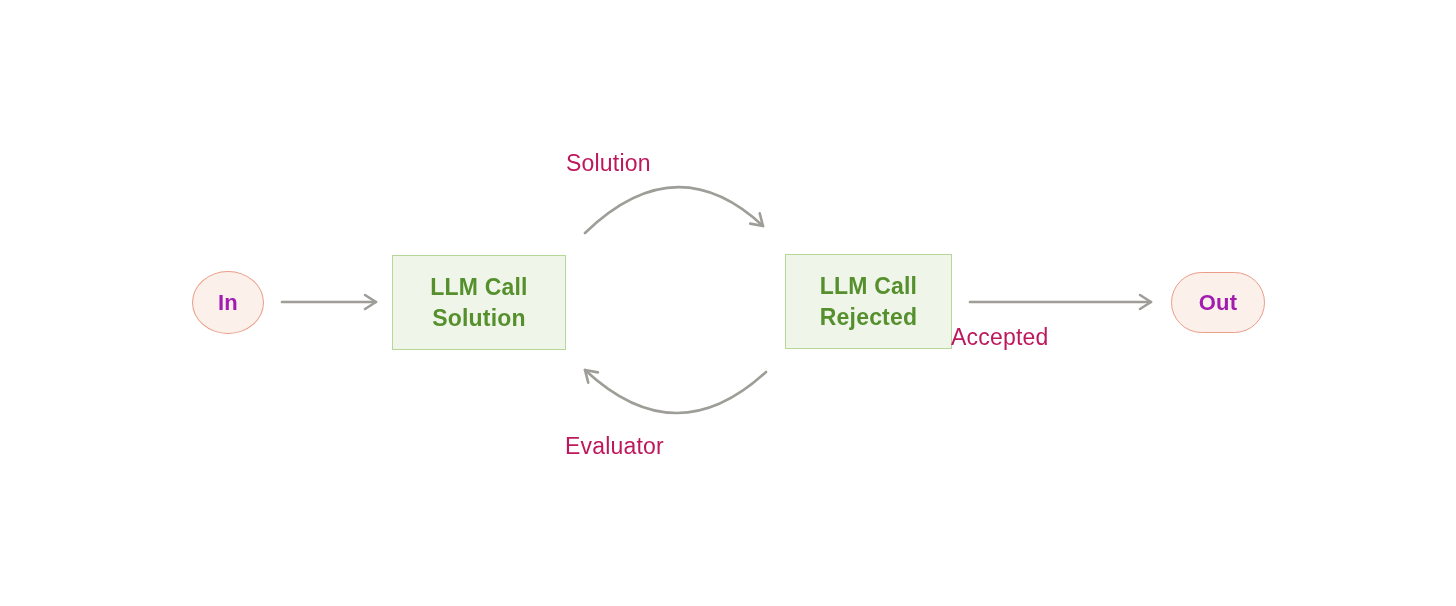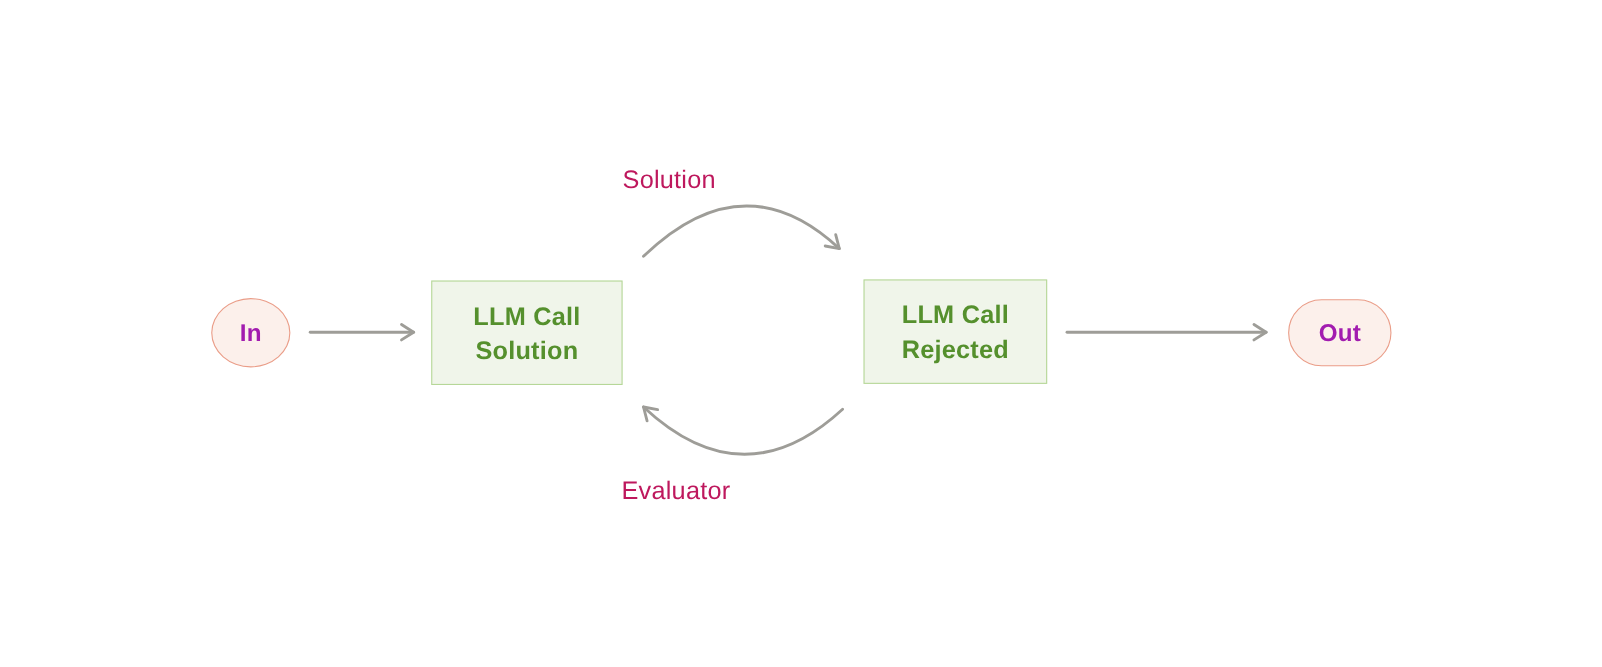--- a/index.html
+++ b/index.html
@@ -124,18 +124,19 @@
     <span>LLM Call</span>
     <span>Rejected</span>
   </div>
 
   <div class="node terminal terminal-out">
     <span>Out</span>
   </div>
 
   <div class="edge-label label-solution">Solution</div>
 
+  <div class="edge-label label-accepted">Accepted</div>
 
   <div class="edge-label label-rejected">
     <div>Evaluator</div>
   </div>
 
 </div>
 
 </body></html>

